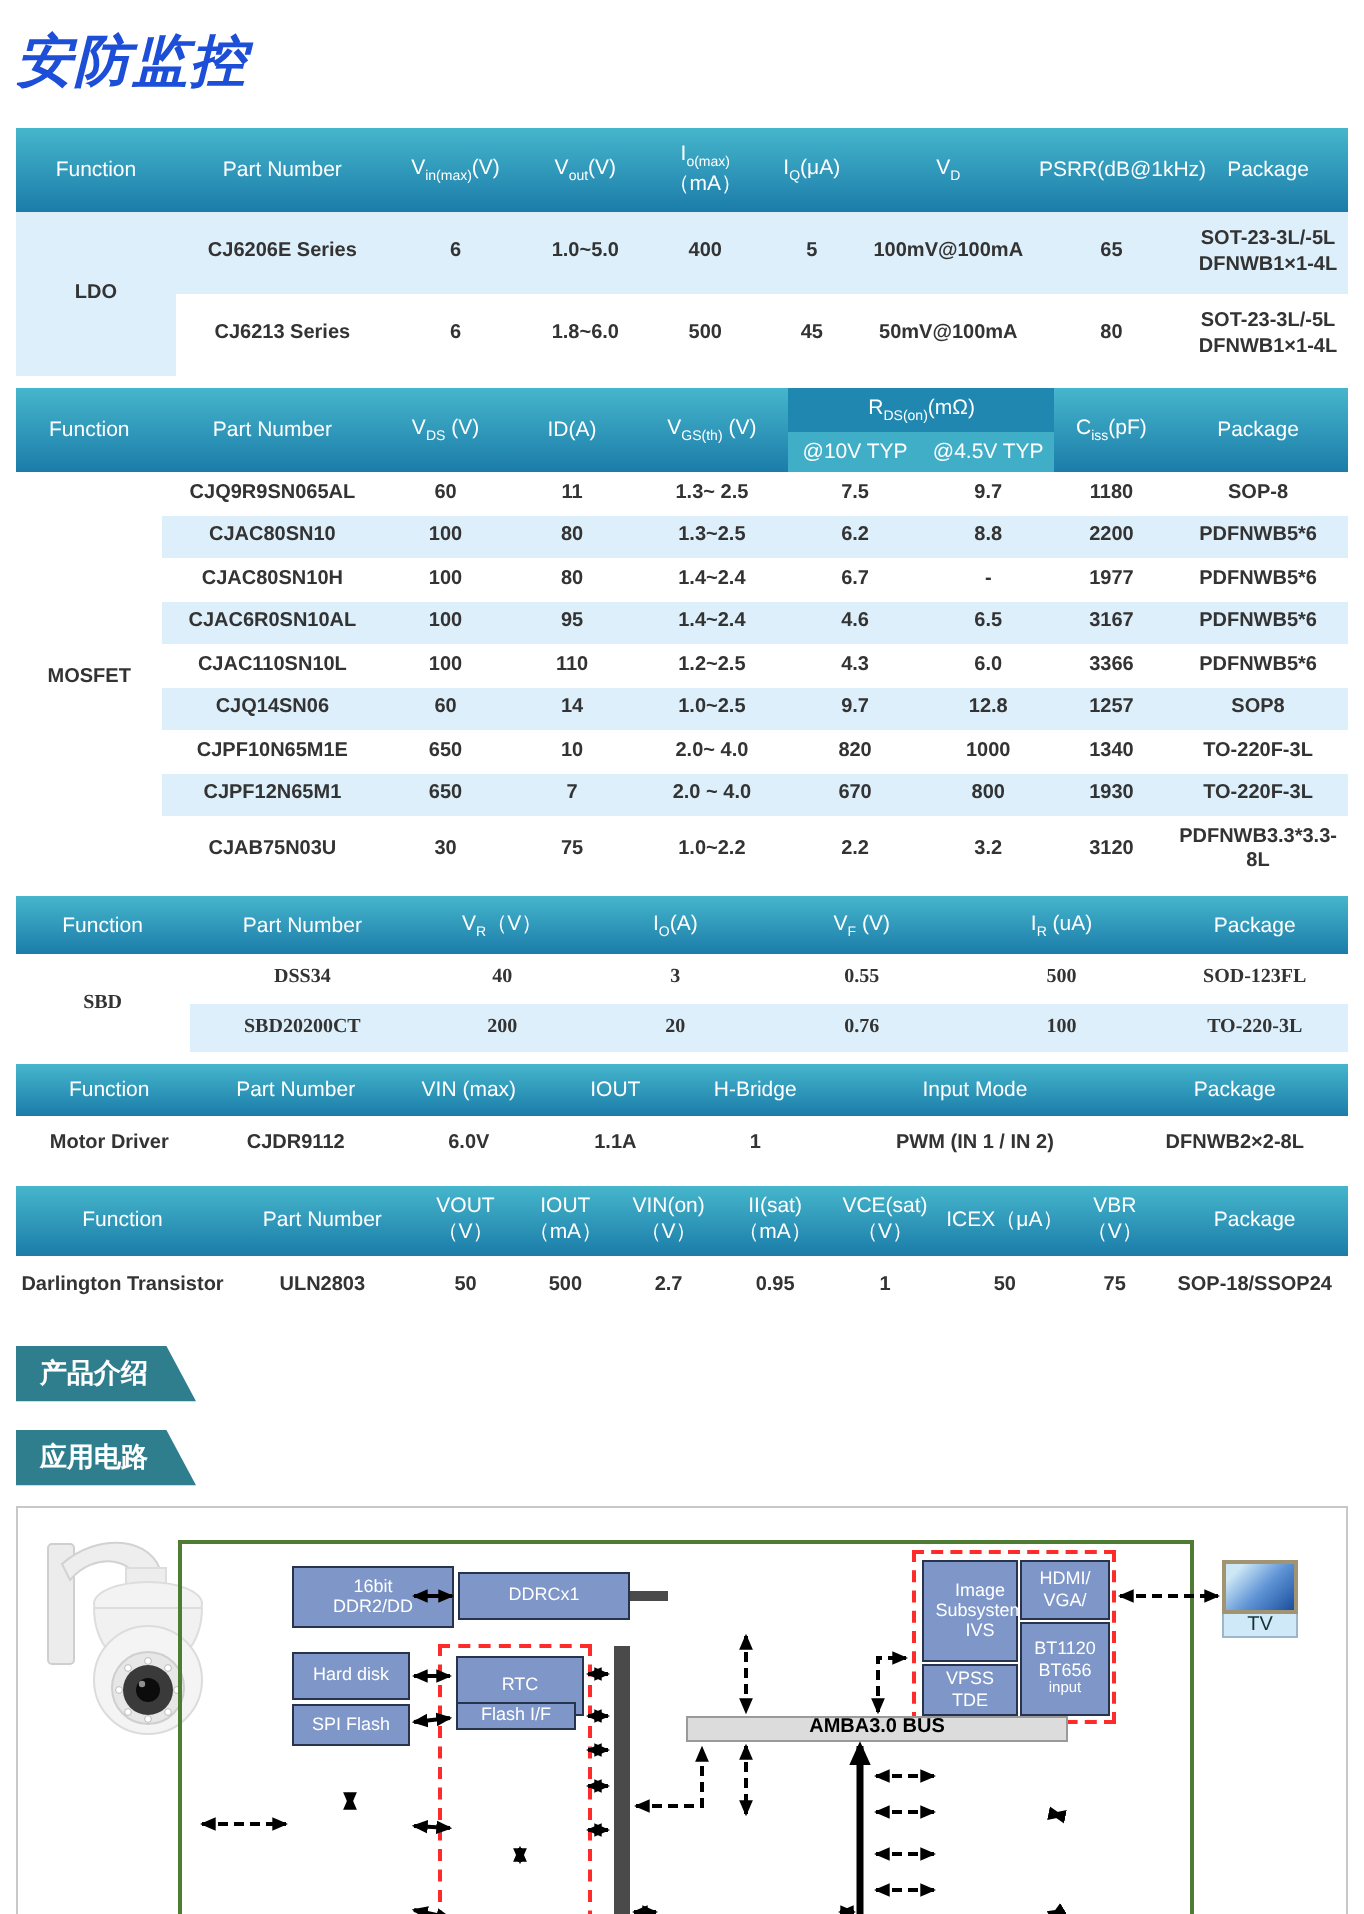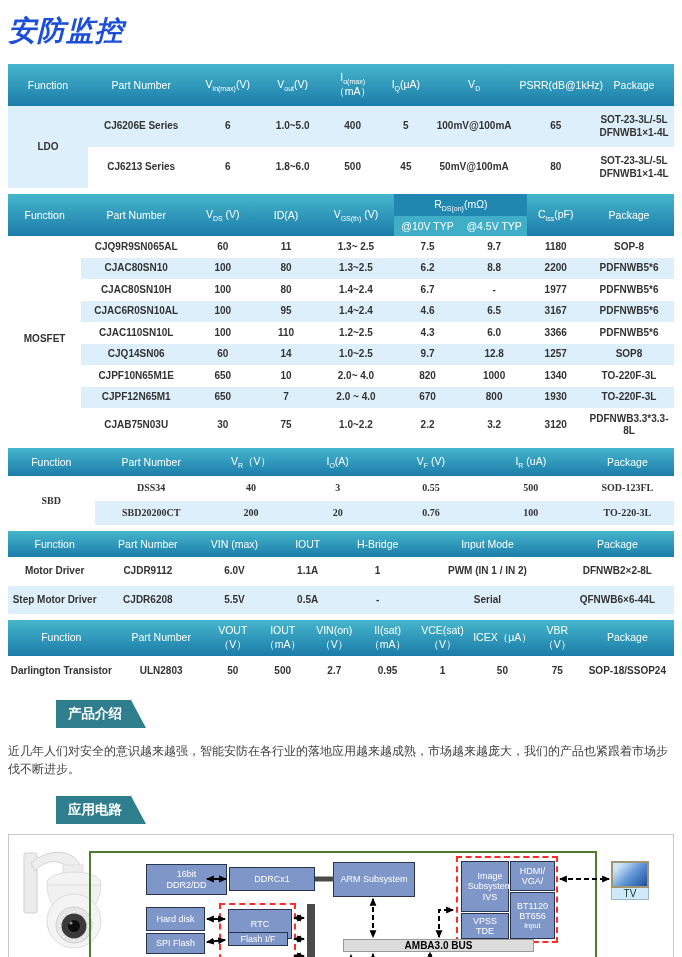--- a/index.html
+++ b/index.html
@@ -21,21 +21,21 @@
   .t-mosfet tbody td{padding:4.5px 2px;}
   .t-sbd tbody td{padding:6px 2px;font-family:Liberation Serif, serif;}
   .t-motor tbody td{padding:8px 2px;}
   .t-darl tbody td{padding:9px 2px;}
   .t-darl thead th{padding:4px 2px;line-height:1.3;}
 
   
   .badge{display:inline-block;background:#2f7e8e;color:#fff;font-weight:bold;font-size:13.5px;
     padding:5px 24px 5px 12px;clip-path:polygon(0 0,calc(100% - 15px) 0,100% 100%,0 100%);}
   .intro-text{font-size:12px;color:#404040;margin:14px 0 18px;line-height:1.5;}
-  .sec{margin-top:14px;margin-left:48px;}
+  .sec{margin-top:14px;}
 
   
   .diagram{position:relative;width:664px;height:284px;border:1px solid #c8c8c8;background:#fff;margin-top:10px;overflow:hidden;}
   .green-box{position:absolute;left:80px;top:16px;width:508px;height:252px;border:2px solid #4e7c33;box-sizing:border-box;}
   .redbox{position:absolute;border:2px dashed #ff2a2a;box-sizing:border-box;}
   .blk{position:absolute;box-sizing:border-box;display:flex;flex-direction:column;align-items:center;justify-content:center;
     text-align:center;font-size:9px;line-height:1.15;color:#fff;background:#7e97c8;border:1px solid #28344e;padding:1px;}
   .blk.bus{background:#dcdcdc;color:#000;border:1px solid #9a9a9a;font-size:10px;font-weight:bold;flex-direction:row;}
   .blk.dark{background:#4a4a4a;border:none;}
   .blk .s{font-size:7.5px;display:block;}
@@ -289,29 +289,20 @@
         <tbody>
           <tr>
             <td class="fn">Motor Driver</td>
             <td>CJDR9112</td>
             <td>6.0V</td>
             <td>1.1A</td>
             <td>1</td>
             <td>PWM (IN 1 / IN 2)</td>
             <td>DFNWB2×2-8L</td>
           </tr>
-          <tr class="shaded">
-            <td class="fn">Step Motor Driver</td>
-            <td>CJDR6208</td>
-            <td>5.5V</td>
-            <td>0.5A</td>
-            <td>-</td>
-            <td>Serial</td>
-            <td>QFNWB6×6-44L</td>
-          </tr>
         </tbody>
       </table>
       <table class="ptable t-darl">
         <colgroup>
           <col style="width: 16%;">
           <col style="width: 14%;">
           <col style="width: 7.5%;">
           <col style="width: 7.5%;">
           <col style="width: 8%;">
           <col style="width: 8%;">
@@ -347,21 +338,20 @@
             <td>75</td>
             <td>SOP-18/SSOP24</td>
           </tr>
         </tbody>
       </table>
     </div>
 
   <div class="sec">
     <span class="badge">产品介绍</span>
   </div>
-  <p class="intro-text">近几年人们对安全的意识越来越强，智能安防在各行业的落地应用越来越成熟，市场越来越庞大，我们的产品也紧跟着市场步伐不断进步。</p>
 
   <div class="sec">
     <span class="badge">应用电路</span>
   </div>
 
   <div class="diagram">
 
     <div class="cam-photo">
       <svg width="100" height="118" viewBox="0 0 100 118">
         <rect x="3" y="6" width="13" height="60" rx="2" fill="#ececec" stroke="#cfcfcf"></rect>
@@ -391,21 +381,20 @@
     <div class="redbox" style="left:447px;top:21px;width:102px;height:87px;"></div>
     <div class="redbox" style="left:210px;top:68px;width:77px;height:170px;"></div>
 
     <div class="tv">
       <div class="tv-screen"></div>
       <div class="tv-label">TV</div>
     </div>
 
     <div class="blk blue" style="left: 137px; top: 29px; width: 81px; height: 31px;">16bit<br>DDR2/DD</div>
       <div class="blk blue" style="left: 220px; top: 32px; width: 86px; height: 24px;">DDRCx1</div>
-      <div class="blk blue" style="left: 324px; top: 27px; width: 82px; height: 35px;">ARM Subsystem</div>
       <div class="blk blue" style="left: 452px; top: 26px; width: 48px; height: 51px; padding-left: 11px;">Image<br>Subsystem<br>IVS</div>
       <div class="blk blue" style="left: 501px; top: 26px; width: 45px; height: 30px;">HDMI/ VGA/</div>
       <div class="blk blue" style="left: 501px; top: 57px; width: 45px; height: 47px;">BT1120<br>BT656<br><span class="s">input</span></div>
       <div class="blk blue" style="left: 452px; top: 78px; width: 48px; height: 26px;">VPSS  TDE</div>
       <div class="blk bus" style="left: 334px; top: 104px; width: 191px; height: 13px;">AMBA3.0 BUS</div>
       <div class="blk blue" style="left: 137px; top: 72px; width: 59px; height: 24px;">Hard disk</div>
       <div class="blk blue" style="left: 137px; top: 98px; width: 59px; height: 21px;">SPI  Flash</div>
       <div class="blk dark" style="left: 298px; top: 69px; width: 8px; height: 168px;"></div>
       <div class="blk blue" style="left: 219px; top: 74px; width: 64px; height: 30px;">RTC</div>
       <div class="blk blue" style="left: 219px; top: 97px; width: 60px; height: 14px;">Flash I/F</div>

